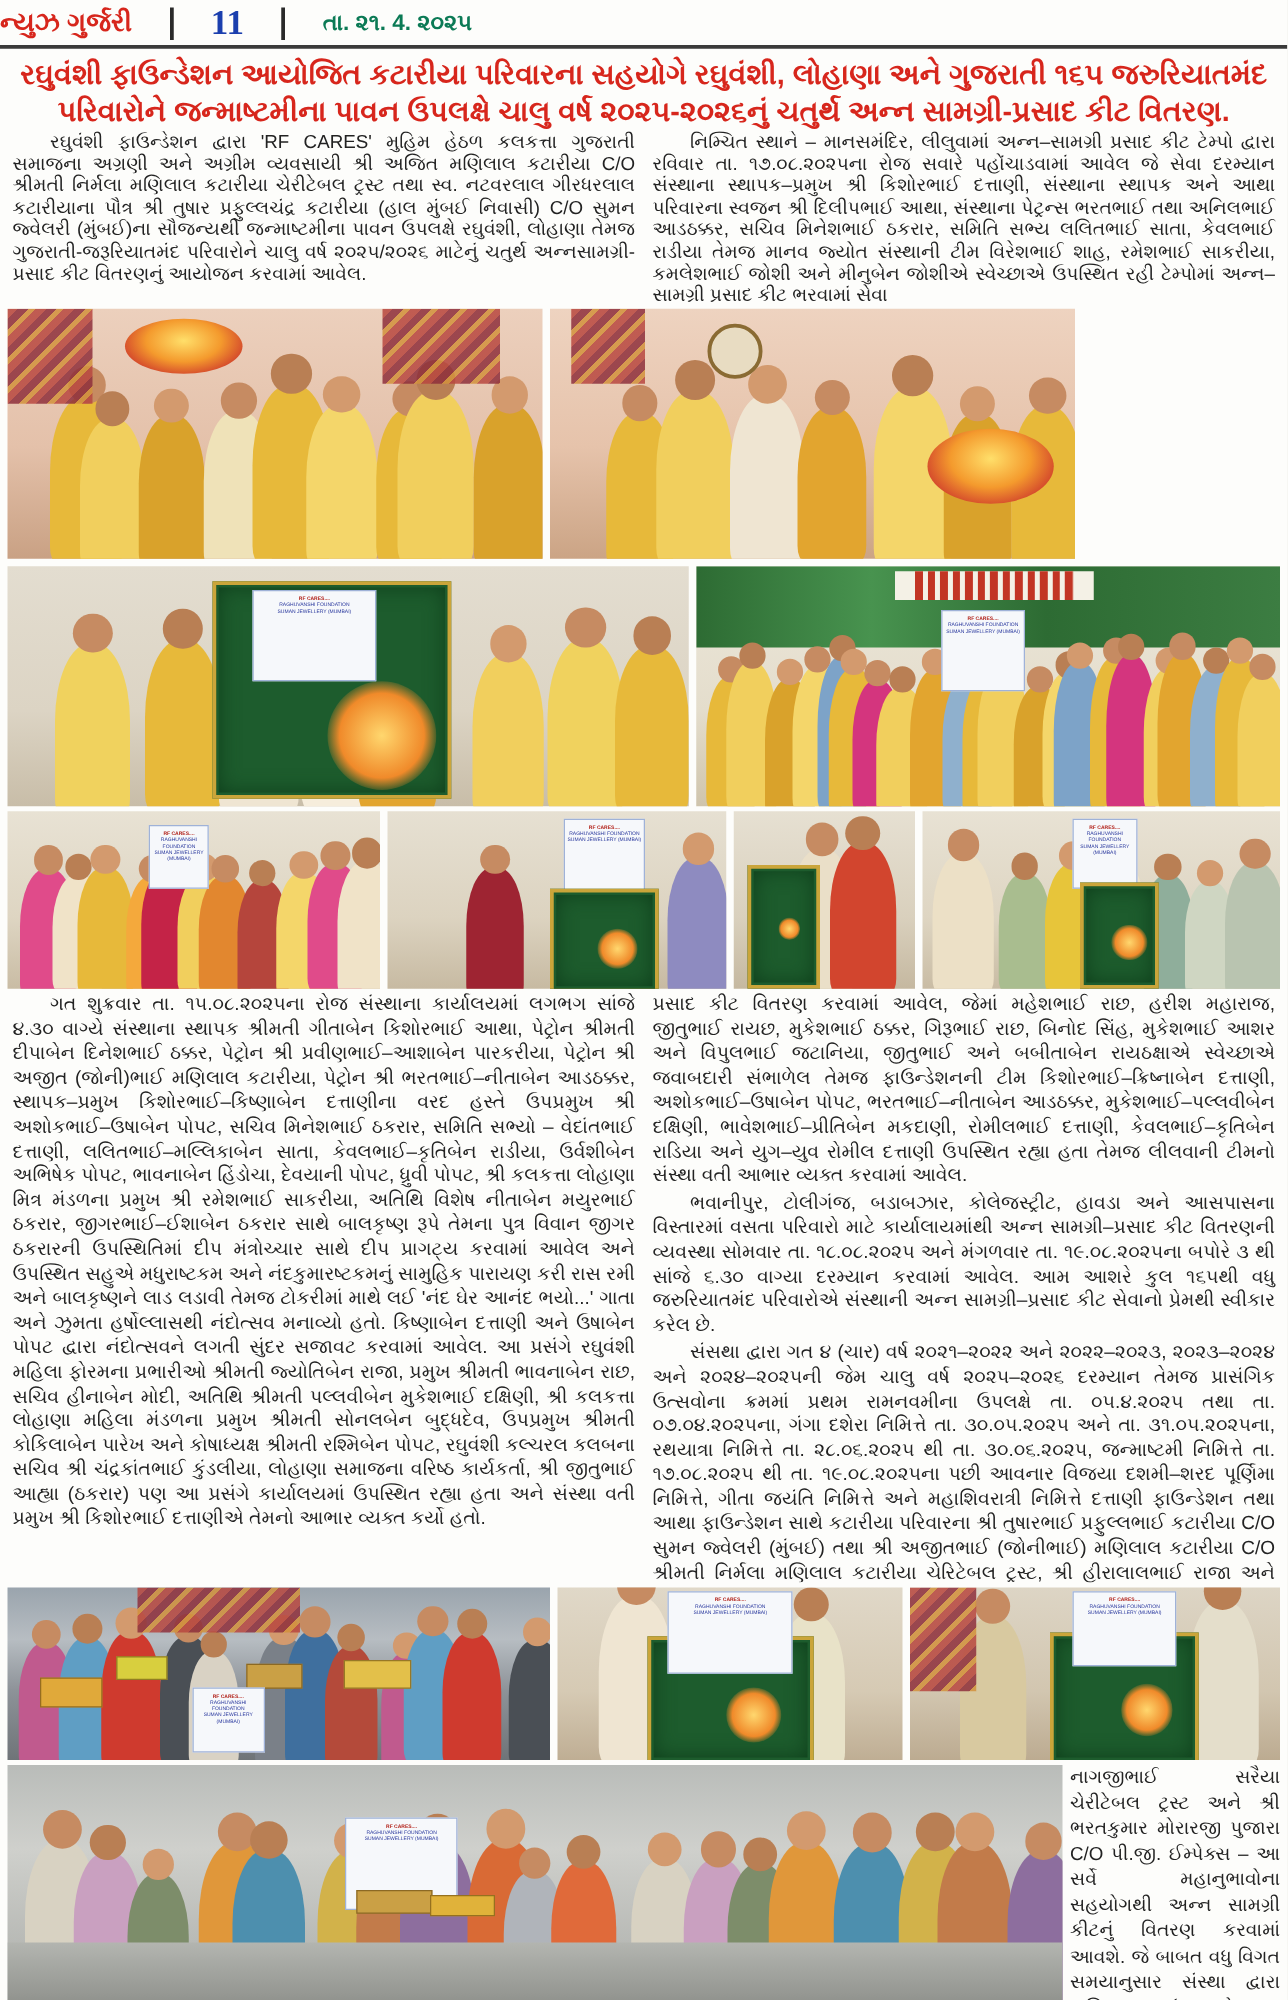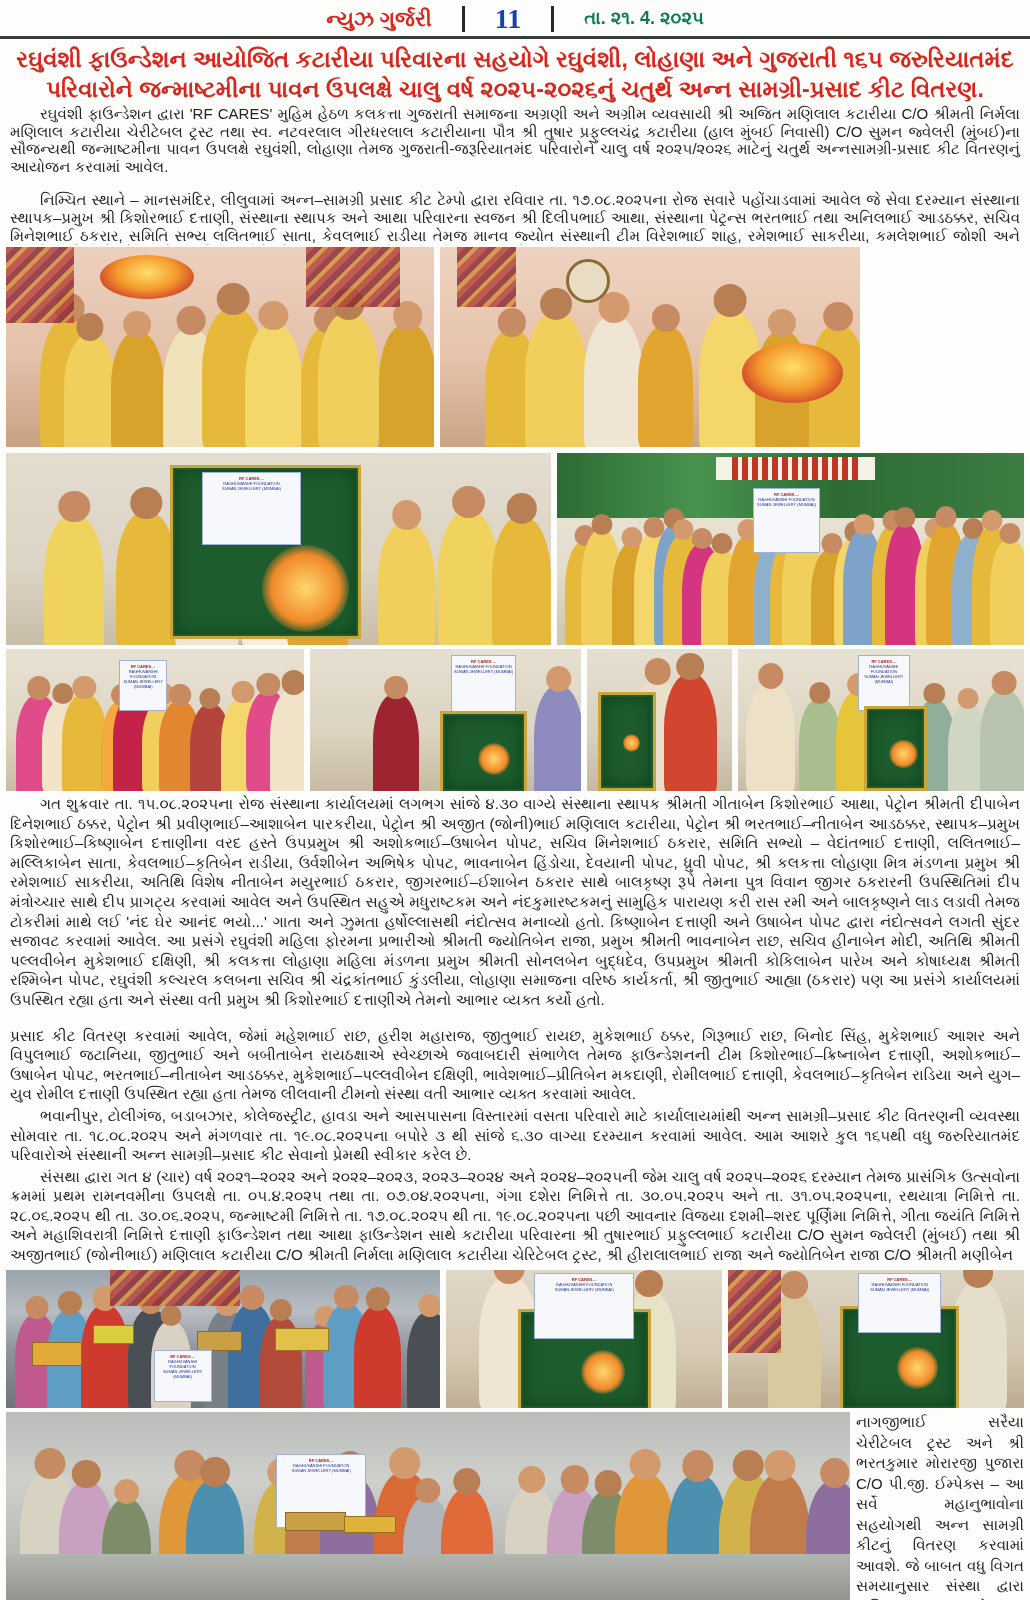--- a/index.html
+++ b/index.html
@@ -1,33 +1,33 @@
 <!DOCTYPE html>
 <html><head>
 <meta charset="utf-8">
 <style>
   html,body{margin:0;padding:0;background:#f2f2ee;}
   #page{
     position:relative;width:1030px;height:1600px;margin:0 auto;background:#fdfdfb;
     font-family:"Liberation Sans","DejaVu Sans",sans-serif;color:#1c1c1c;overflow:hidden;
   }
   
-  .masthead{height:33px;display:flex;align-items:center;justify-content:center;gap:30px;padding-top:2px;}
+  .masthead{height:33px;display:flex;align-items:center;gap:30px;padding-top:2px;}
   .mast-title{font-size:21px;font-weight:bold;color:#d7261c;}
   .mast-bar{width:3px;height:26px;background:#2a2a2a;}
   .mast-num{font-family:"Liberation Serif","DejaVu Serif",serif;font-size:28px;font-weight:bold;color:#1b3fae;line-height:1;}
   .mast-date{font-size:18px;font-weight:bold;color:#0b7a55;}
   .mast-rule{height:3px;background:#3a3a3a;margin:1px 0 0 0;}
   
   .headline{
     height:58px;padding:5px 16px 3px 16px;text-align:center;
     font-size:23px;font-weight:bold;color:#d7261c;line-height:1.32;overflow:hidden;
   }
   
-  .cols{display:flex;gap:14px;padding:0 10px;overflow:hidden;flex-direction:column;}
+  .cols{display:flex;gap:14px;padding:0 10px;overflow:hidden;}
   .col{flex:1;text-align:justify;font-size:15px;line-height:17.6px;color:#222;}
   .cols-1{height:140px;}
   .cols-2{height:472px;padding-top:3px;}
   .cols-2 .col{line-height:19.6px;font-size:15.2px;}
   .para{margin:0 0 2px 0;}
   .indent{text-indent:30px;}
   
   .prow{display:flex;gap:6px;padding:0 6px;}
   .photo{position:relative;overflow:hidden;background:#ddd;}
   .row-top{height:200px;margin-top:2px;}

